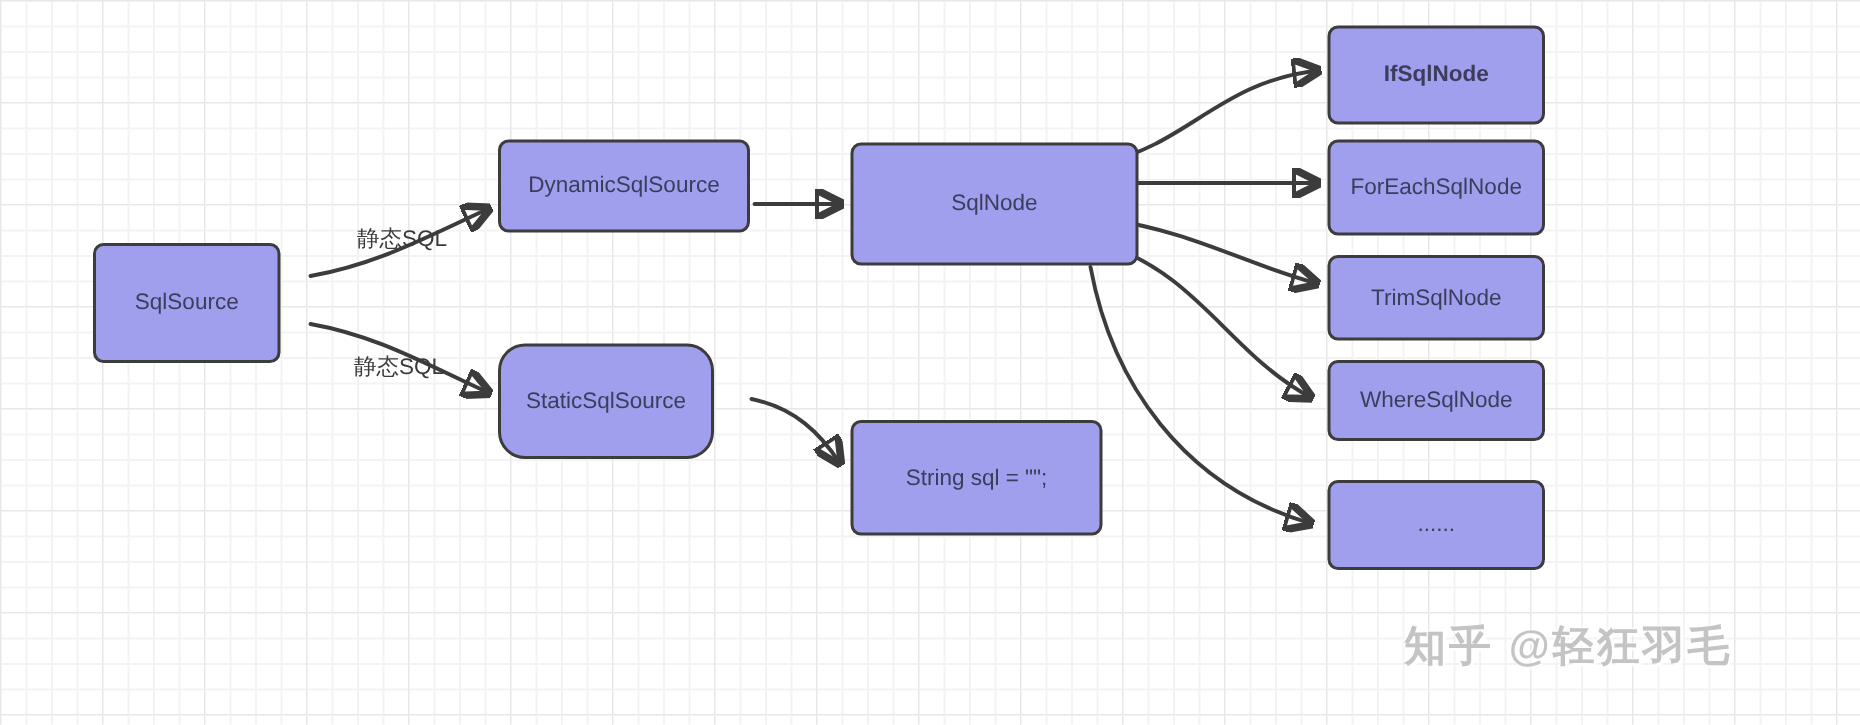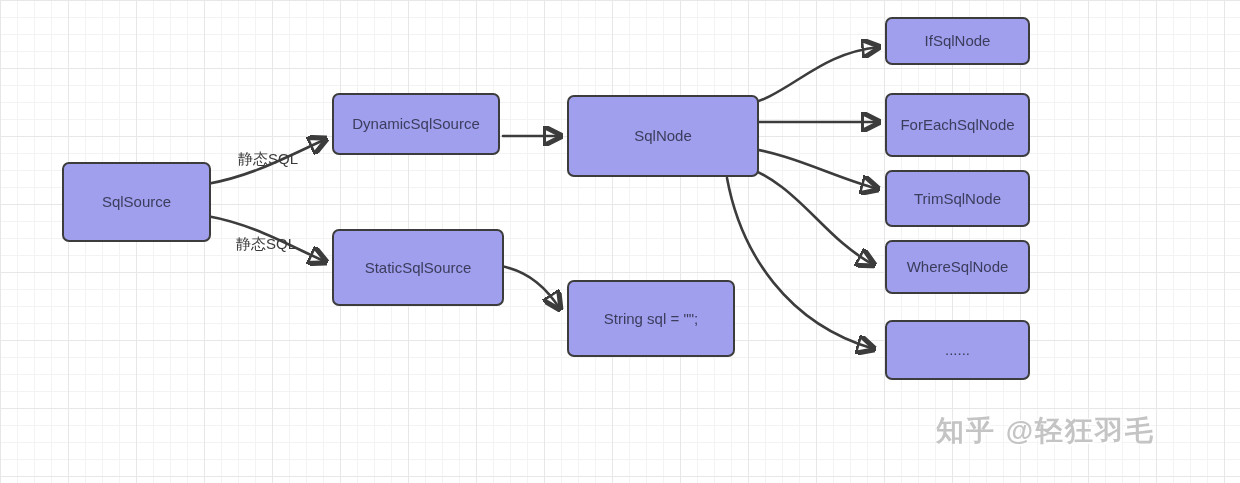--- a/index.html
+++ b/index.html
@@ -69,26 +69,26 @@
     left:936px;
     top:412px;
     font-size:28px;
     font-weight:600;
     letter-spacing:2px;
     color:var(--watermark);
     text-shadow:2px 2px 1px #ffffff, -1px -1px 0 #ffffff;
     white-space:nowrap;
   }
   
-  .n-sqlsource       {left:62px;  top:162px; width:149px; height:80px;}
+  .n-sqlsource       {left:62px;  top:162px; width:125px; height:80px;}
   .n-dynamic         {left:332px; top:93px;  width:168px; height:62px;}
-  .n-static          {left:332px; top:229px; width:172px; height:77px;}
+  .n-static          {left:332px; top:229px; width:144px; height:77px;border-radius:18px;}
   .n-sqlnode         {left:567px; top:95px;  width:192px; height:82px;}
   .n-stringsql       {left:567px; top:280px; width:168px; height:77px;}
-  .n-ifsqlnode       {left:885px; top:17px;  width:145px; height:48px;}
+  .n-ifsqlnode       {left:885px; top:17px;  width:145px; height:66px;font-weight:bold;}
   .n-foreachsqlnode  {left:885px; top:93px;  width:145px; height:64px;}
   .n-trimsqlnode     {left:885px; top:170px; width:145px; height:57px;}
   .n-wheresqlnode    {left:885px; top:240px; width:145px; height:54px;}
   .n-others          {left:885px; top:320px; width:145px; height:60px;}
   .l-dynamic         {left:238px; top:150px;}
   .l-static          {left:236px; top:235px;}
 </style>
 </head>
 <body>
 

